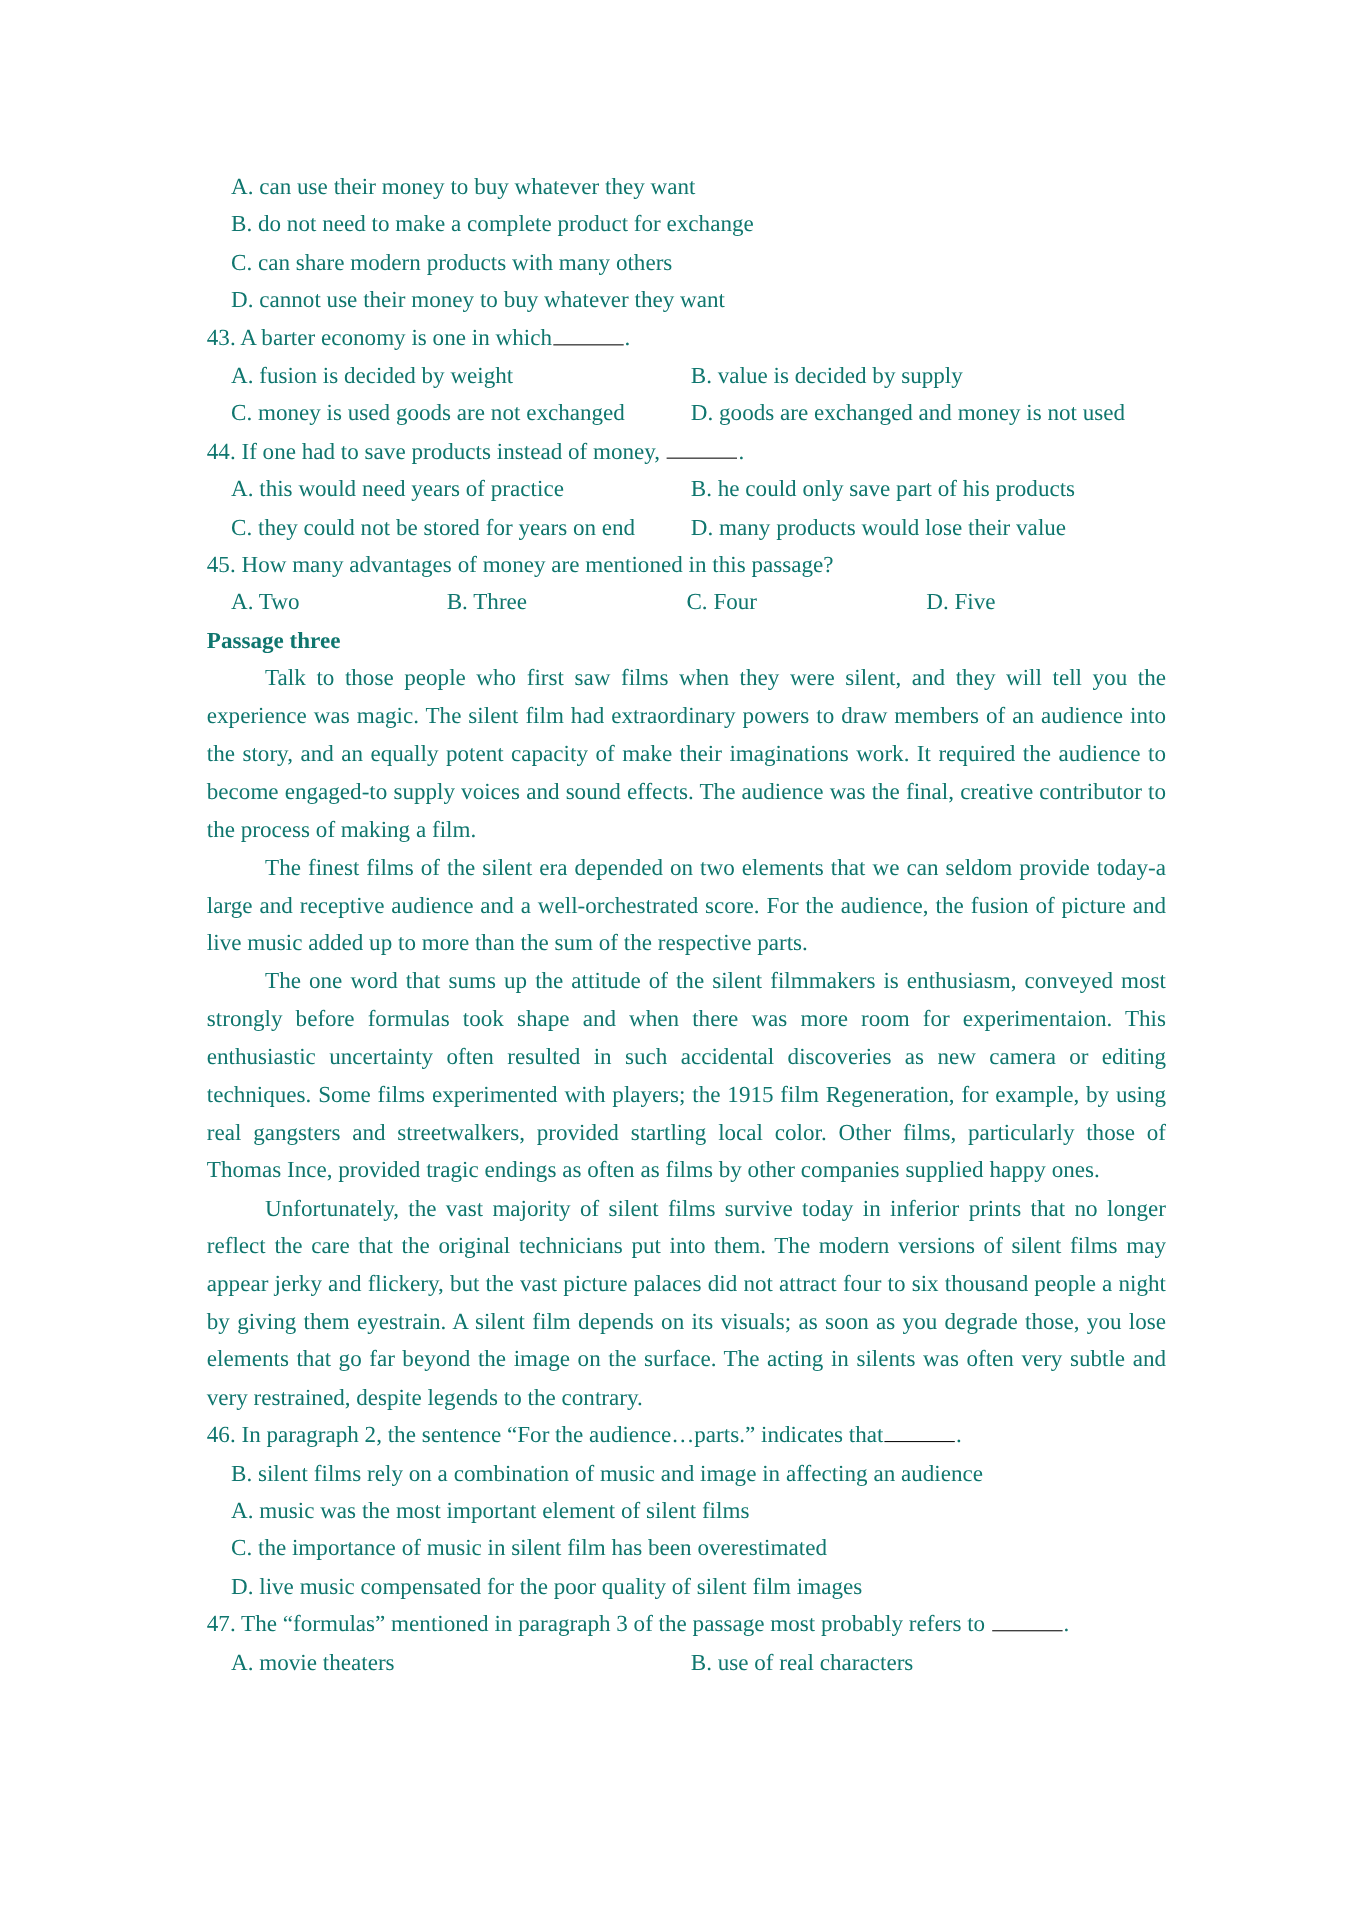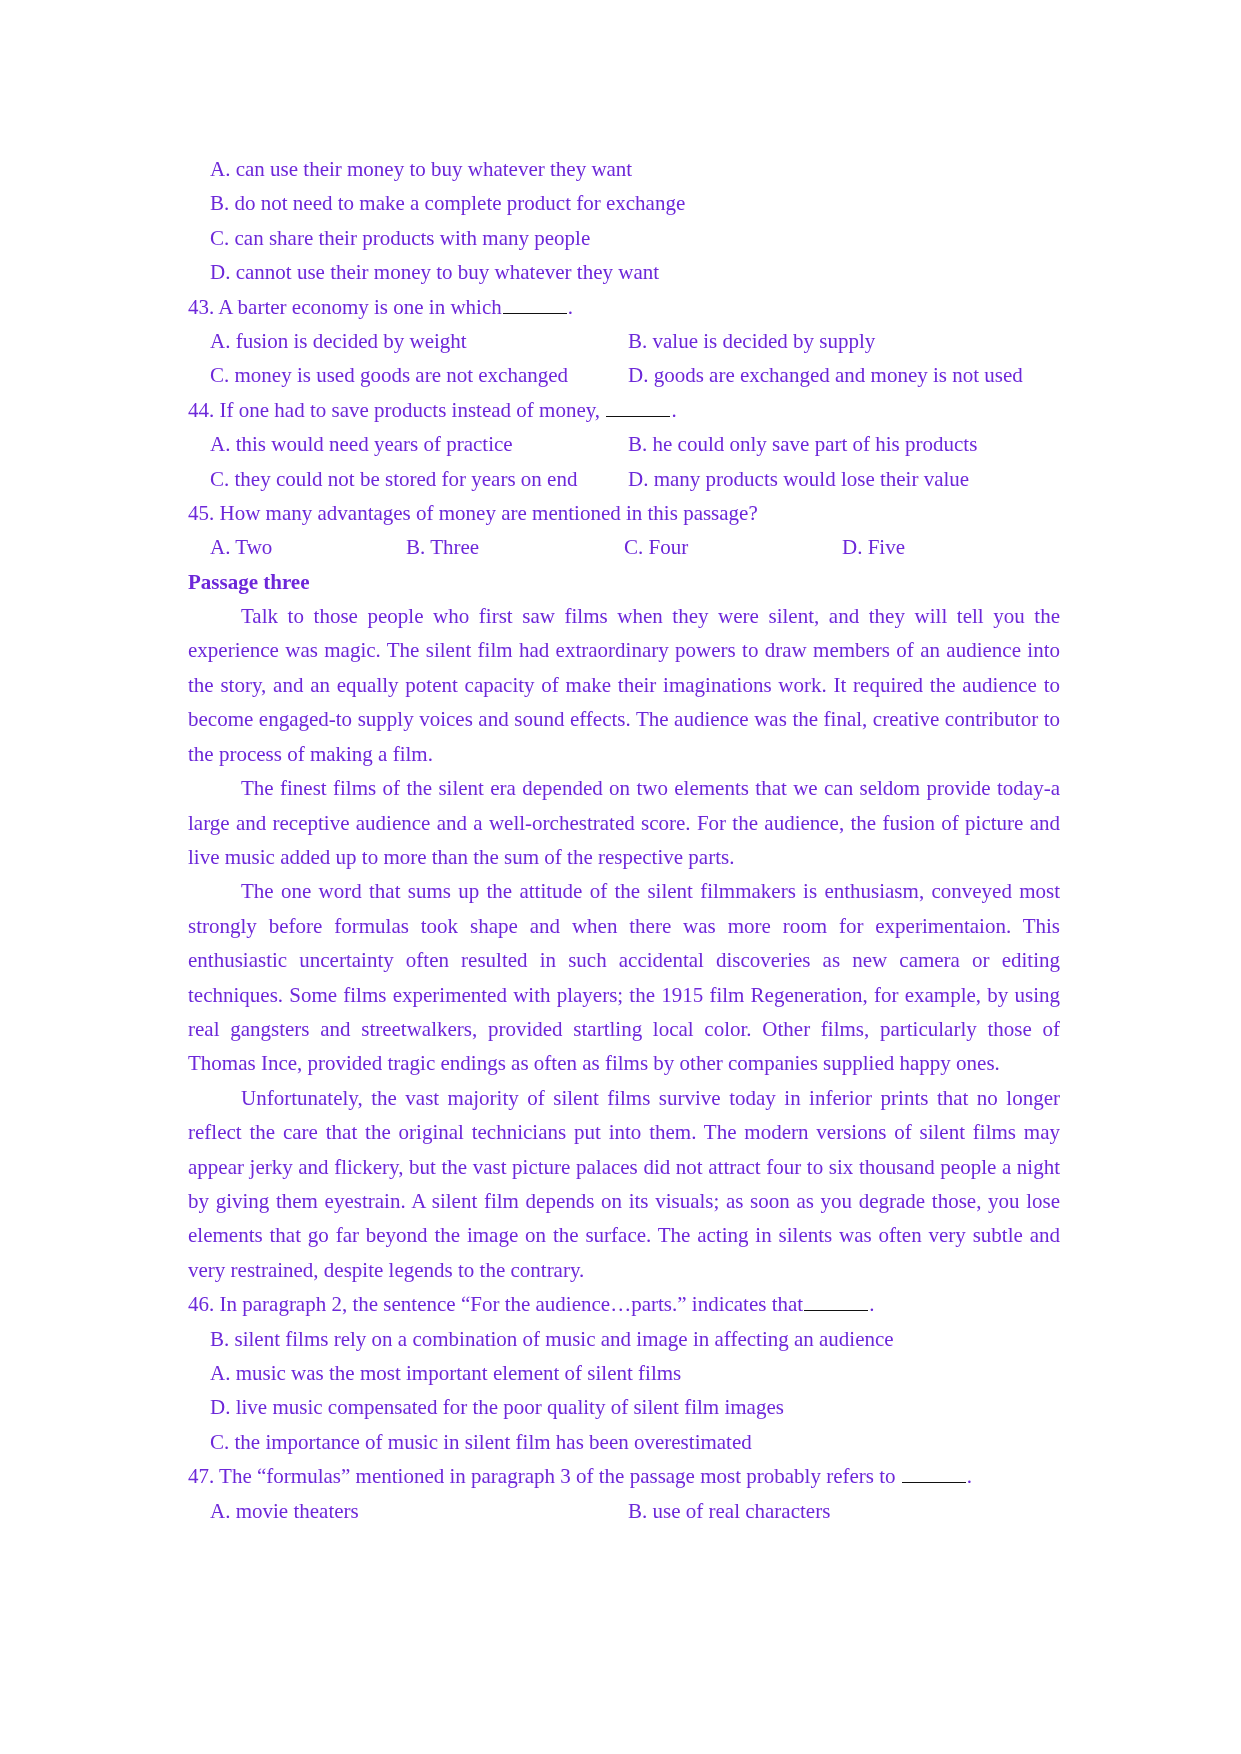--- a/index.html
+++ b/index.html
@@ -1,19 +1,19 @@
 <!DOCTYPE html>
 <html><head>
   <meta charset="utf-8">
   <style>
     html, body { margin: 0; padding: 0; background: #ffffff; }
     body { width: 1241px; height: 1754px; position: relative; overflow: hidden; }
     .page {
       position: absolute; left: 188px; top: 152px; width: 872px;
-      font-family: "Liberation Serif", serif; font-size: 21px; color: #6d28d9;
+      font-family: "Liberation Serif", serif; font-size: 21px; color: #0f766e;
       line-height: 34.4px;
     }
     .line { white-space: nowrap; height: 34.4px; }
     .opt { padding-left: 22px; }
     .row { display: flex; height: 34.4px; white-space: nowrap; }
     .c2 > span { display: inline-block; }
     .c2 .col1 { width: 440px; padding-left: 22px; box-sizing: border-box; }
     .c4 .col { width: 219px; display: inline-block; }
     .c4 .col:first-child { padding-left: 22px; box-sizing: border-box; }
     .heading { font-weight: bold; height: 34.4px; }
@@ -21,21 +21,21 @@
     .blank { display: inline-block; width: 64px; border-bottom: 1.3px solid #111; height: 18px; vertical-align: baseline; margin: 0 1px; }
   </style>
 </head>
 <body>
 
 <div class="page">
 
   <div>
     <div class="line opt">A. can use their money to buy whatever they want</div>
     <div class="line opt">B. do not need to make a complete product for exchange</div>
-    <div class="line opt">C. can share their products with many people</div>
+    <div class="line opt">C. can share modern products with many others</div>
     <div class="line opt">D. cannot use their money to buy whatever they want</div>
   </div>
 
   <div>
     <div class="line"><span>43. A barter economy is one in which</span><span class="blank"></span><span>.</span></div>
     <div class="row c2">
         <span class="col1">A. fusion is decided by weight</span>
         <span>B. value is decided by supply</span>
       </div>
     <div class="row c2">
@@ -70,22 +70,22 @@
 
   <p class="para">Talk to those people who first saw films when they were silent, and they will tell you the experience was magic. The silent film had extraordinary powers to draw members of an audience into the story, and an equally potent capacity of make their imaginations work. It required the audience to become engaged-to supply voices and sound effects. The audience was the final, creative contributor to the process of making a film.</p>
   <p class="para">The finest films of the silent era depended on two elements that we can seldom provide today-a large and receptive audience and a well-orchestrated score. For the audience, the fusion of picture and live music added up to more than the sum of the respective parts.</p>
   <p class="para">The one word that sums up the attitude of the silent filmmakers is enthusiasm, conveyed most strongly before formulas took shape and when there was more room for experimentaion. This enthusiastic uncertainty often resulted in such accidental discoveries as new camera or editing techniques. Some films experimented with players; the 1915 film Regeneration, for example, by using real gangsters and streetwalkers, provided startling local color. Other films, particularly those of Thomas Ince, provided tragic endings as often as films by other companies supplied happy ones.</p>
   <p class="para">Unfortunately, the vast majority of silent films survive today in inferior prints that no longer reflect the care that the original technicians put into them. The modern versions of silent films may appear jerky and flickery, but the vast picture palaces did not attract four to six thousand people a night by giving them eyestrain. A silent film depends on its visuals; as soon as you degrade those, you lose elements that go far beyond the image on the surface. The acting in silents was often very subtle and very restrained, despite legends to the contrary.</p>
 
   <div>
     <div class="line"><span>46. In paragraph 2, the sentence  “For the audience…parts.” indicates that</span><span class="blank"></span><span>.</span></div>
     <div class="line opt">B. silent films rely on a combination of music and image in affecting an audience</div>
     <div class="line opt">A. music was the most important element of silent films</div>
+    <div class="line opt">C. the importance of music in silent film has been overestimated</div>
     <div class="line opt">D. live music compensated for the poor quality of silent film images</div>
-    <div class="line opt">C. the importance of music in silent film has been overestimated</div>
   </div>
 
   <div>
     <div class="line"><span>47. The “formulas” mentioned in paragraph 3 of the passage most probably refers to </span><span class="blank"></span><span>.</span></div>
     <div class="row c2">
         <span class="col1">A. movie theaters</span>
         <span>B. use of real characters</span>
       </div>
   </div>
 

